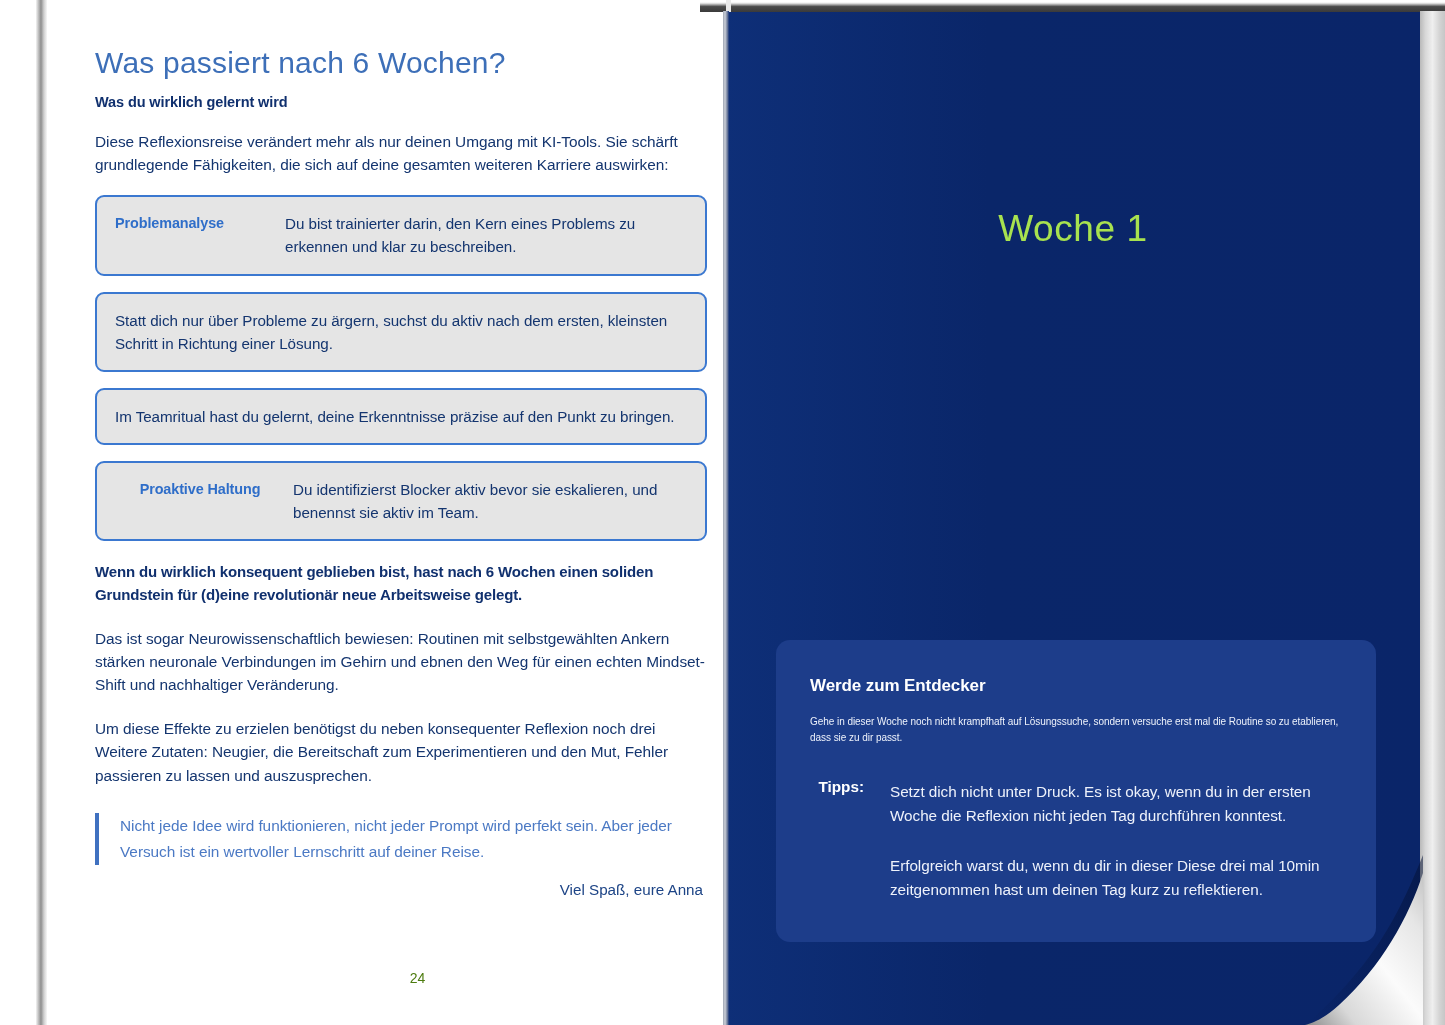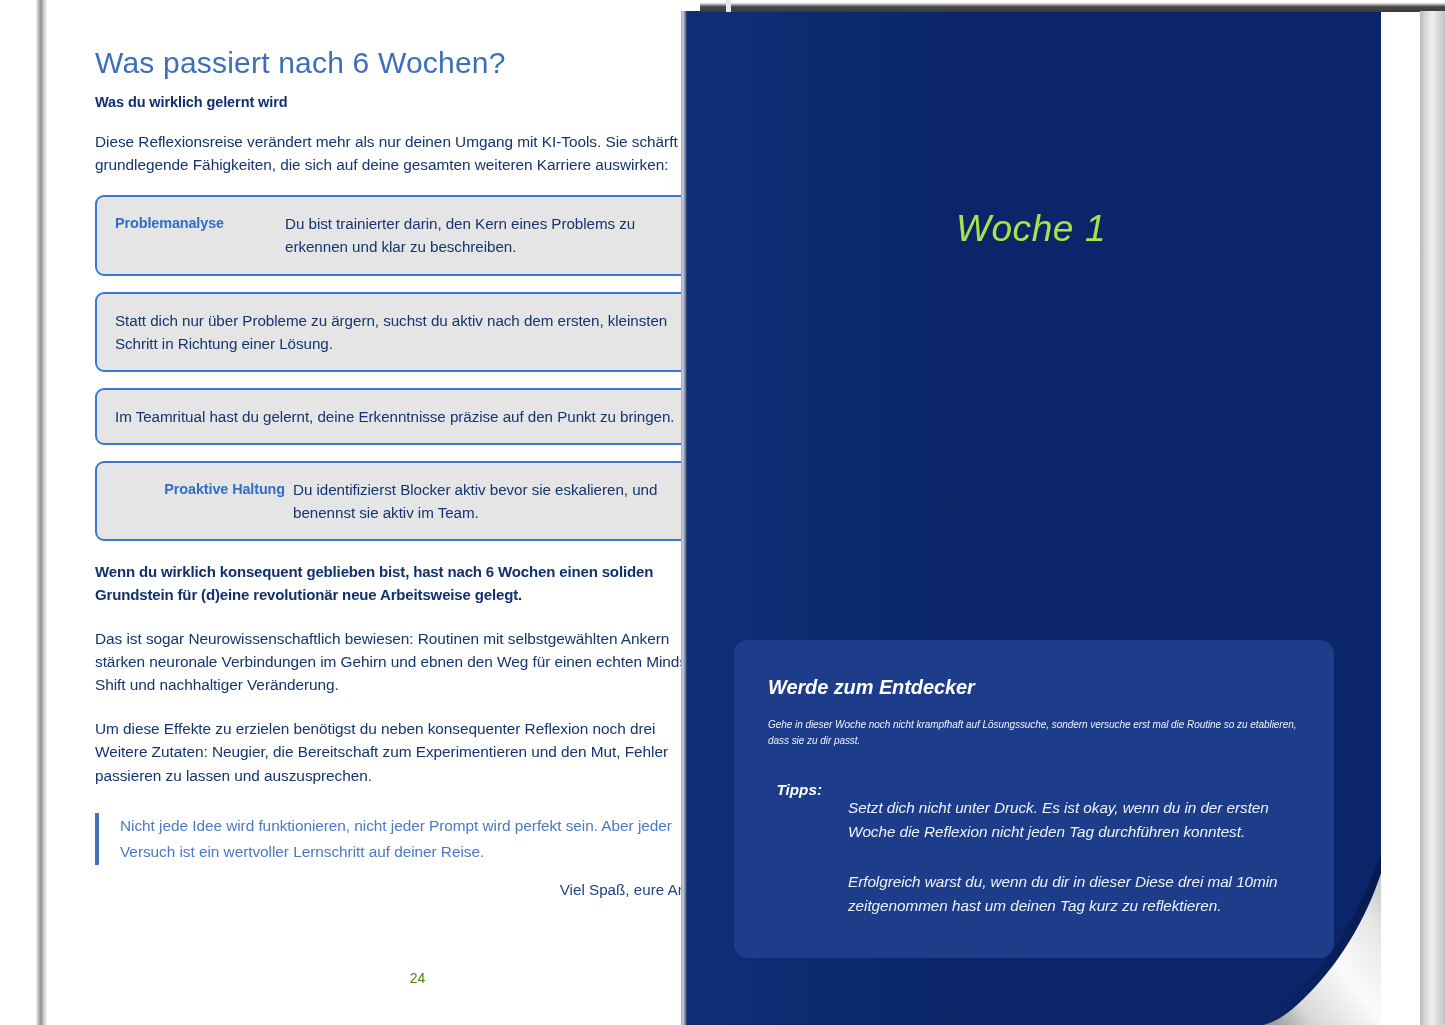--- a/index.html
+++ b/index.html
@@ -122,21 +122,21 @@
   }
   .skill-term {
     flex: 0 0 170px;
     font-size: 14.4px;
     font-weight: 700;
     color: #2f6ec9;
     line-height: 1.42;
     padding-top: 1px;
     letter-spacing: -0.1px;
   }
-  .skill-term.right-align { text-align: right; padding-right: 8px; }
+  .skill-term.right-align { text-align: center; padding-right: 8px; }
   .skill-desc {
     flex: 1 1 auto;
     font-size: 15.2px;
     line-height: 1.52;
     color: #14356f;
     letter-spacing: -0.05px;
   }
 
   
   .quote-block {
@@ -164,27 +164,26 @@
     top: 970px;
     text-align: center;
     font-size: 14px;
     color: #4d7c0f;
   }
   .page-number-inner { margin-left: -60px; }
 
   
   .page-right {
     position: absolute;
-    left: 681px;
+    left: 723px;
     top: 11px;
     width: 700px;
     height: 1014px;
     background: #a16207;
     overflow: hidden;
-    font-style: italic;
   }
   .page-right-grad {
     position: absolute;
     inset: 0;
     background: linear-gradient(to right, #0e2f78 0%, #0a2669 38%, #0a2569 100%);
   }
   .page-right-edge-l {
     position: absolute;
     left: 0; top: 0;
     width: 6px; height: 100%;
@@ -217,21 +216,21 @@
     top: 629px;
     width: 600px;
     background: #1d3d8a;
     border-radius: 14px;
     padding: 36px 34px 40px 34px;
     box-sizing: border-box;
     z-index: 3;
   }
   .tip-card-title {
     margin: 0;
-    font-size: 20px;
+    font-size: 17px;
     font-weight: 700;
     color: #ffffff;
     letter-spacing: -0.1px;
   }
   .tip-card-body {
     margin: 18px 0 0 0;
     font-size: 10px;
     line-height: 1.58;
     color: #eef2fb;
     letter-spacing: -0.05px;
@@ -247,21 +246,21 @@
     font-size: 15.3px;
     font-weight: 700;
     color: #ffffff;
     text-align: right;
     padding-right: 18px;
     box-sizing: border-box;
     padding-top: 1px;
   }
   .tips-items { flex: 1 1 auto; }
   .tip-item {
-    margin: 16px 0 26px 0;
+    margin: 3px 0 26px 0;
     font-size: 15.3px;
     line-height: 1.58;
     color: #eef2fb;
     letter-spacing: -0.05px;
   }
   .tip-item:last-child { margin-bottom: 0; }
 
   
   .curl {
     position: absolute;

